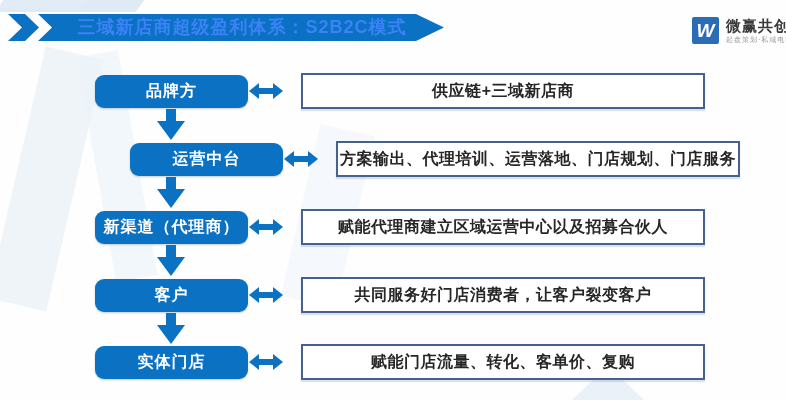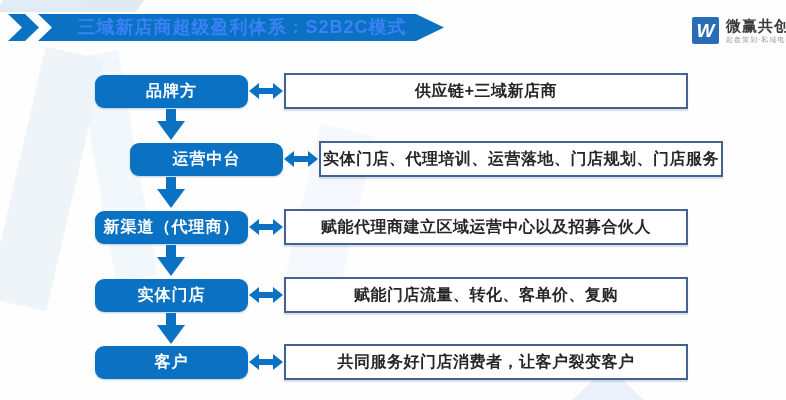--- a/index.html
+++ b/index.html
@@ -39,21 +39,21 @@
   .row:nth-of-type(2){top:141px;padding-left:35px;}
   .row:nth-of-type(3){top:209px;justify-content:flex-end;}
   .row:nth-of-type(4){top:277px;}
   .row:nth-of-type(5){top:344px;}
   .stage{width:153px;height:33px;background:#0b72c3;border-radius:9px;color:#fff;
        font-size:16px;font-weight:bold;display:flex;align-items:center;justify-content:center;
        letter-spacing:1px;flex:none;box-shadow:0 1px 2px rgba(9,70,120,.25);white-space:nowrap;}
   .harrow{flex:none;margin:0 1px;display:block;}
   .detail{width:404px;height:36px;background:#ffffff;border:2px solid #45618f;box-sizing:border-box;
        color:#262626;font-size:16px;font-weight:bold;display:flex;align-items:center;justify-content:center;
-       letter-spacing:.5px;flex:none;box-shadow:0 2px 1px rgba(69,97,143,.18);white-space:nowrap;}
+       letter-spacing:.5px;flex:none;box-shadow:0 2px 1px rgba(69,97,143,.18);white-space:nowrap;margin-left:17px;}
   .varrow{position:absolute;left:157px;display:block;}
   .varrow.v1{top:109px;} .varrow.v2{top:177px;} .varrow.v3{top:245px;} .varrow.v4{top:313px;}
 </style>
 </head>
 <body>
 
 <div class="page">
 
   <div class="wm wm1"></div>
   <div class="wm wm2"></div>
@@ -88,45 +88,45 @@
         <polygon points="0,8 10,0 10,5 24,5 24,0 34,8 24,16 24,11 10,11 10,16" fill="#0b72c3"></polygon>
       </svg>
       <div class="detail">供应链+三域新店商</div>
     </div>
 
     <div class="row">
       <div class="stage">运营中台</div>
       <svg class="harrow" width="34" height="16" viewBox="0 0 34 16">
         <polygon points="0,8 10,0 10,5 24,5 24,0 34,8 24,16 24,11 10,11 10,16" fill="#0b72c3"></polygon>
       </svg>
-      <div class="detail">实体门店、代理培训、运营落地、门店规划、门店服务</div>
+      <div class="detail">方案输出、代理培训、运营落地、门店规划、门店服务</div>
     </div>
 
     <div class="row">
       <div class="stage">新渠道（代理商）</div>
       <svg class="harrow" width="34" height="16" viewBox="0 0 34 16">
         <polygon points="0,8 10,0 10,5 24,5 24,0 34,8 24,16 24,11 10,11 10,16" fill="#0b72c3"></polygon>
       </svg>
       <div class="detail">赋能代理商建立区域运营中心以及招募合伙人</div>
     </div>
 
     <div class="row">
+      <div class="stage">客户</div>
+      <svg class="harrow" width="34" height="16" viewBox="0 0 34 16">
+        <polygon points="0,8 10,0 10,5 24,5 24,0 34,8 24,16 24,11 10,11 10,16" fill="#0b72c3"></polygon>
+      </svg>
+      <div class="detail">共同服务好门店消费者，让客户裂变客户</div>
+    </div>
+
+    <div class="row">
       <div class="stage">实体门店</div>
       <svg class="harrow" width="34" height="16" viewBox="0 0 34 16">
         <polygon points="0,8 10,0 10,5 24,5 24,0 34,8 24,16 24,11 10,11 10,16" fill="#0b72c3"></polygon>
       </svg>
       <div class="detail">赋能门店流量、转化、客单价、复购</div>
-    </div>
-
-    <div class="row">
-      <div class="stage">客户</div>
-      <svg class="harrow" width="34" height="16" viewBox="0 0 34 16">
-        <polygon points="0,8 10,0 10,5 24,5 24,0 34,8 24,16 24,11 10,11 10,16" fill="#0b72c3"></polygon>
-      </svg>
-      <div class="detail">共同服务好门店消费者，让客户裂变客户</div>
     </div>
 
     <svg class="varrow v1" width="28" height="31" viewBox="0 0 28 31">
       <polygon points="9,0 19,0 19,12 28,12 14,31 0,12 9,12" fill="#0b72c3"></polygon>
     </svg>
     <svg class="varrow v2" width="28" height="31" viewBox="0 0 28 31">
       <polygon points="9,0 19,0 19,12 28,12 14,31 0,12 9,12" fill="#0b72c3"></polygon>
     </svg>
     <svg class="varrow v3" width="28" height="31" viewBox="0 0 28 31">
       <polygon points="9,0 19,0 19,12 28,12 14,31 0,12 9,12" fill="#0b72c3"></polygon>

